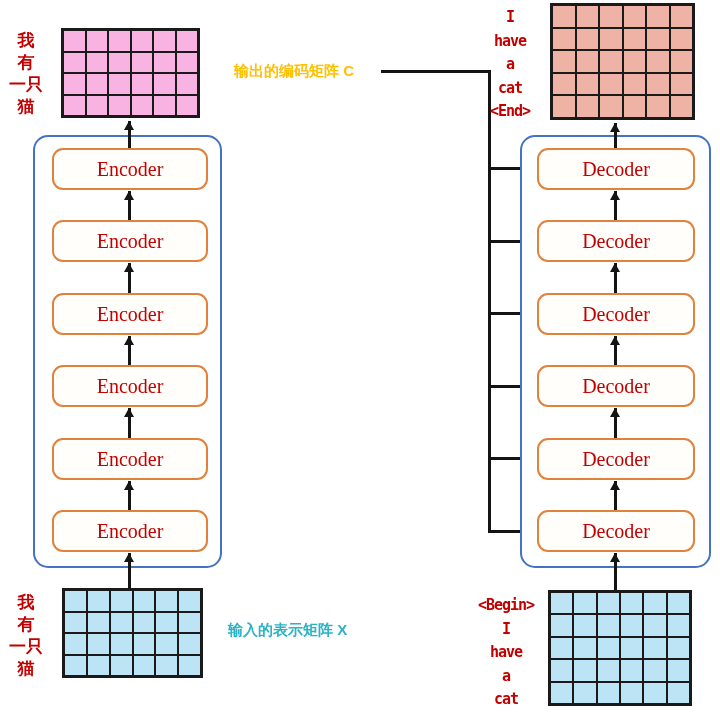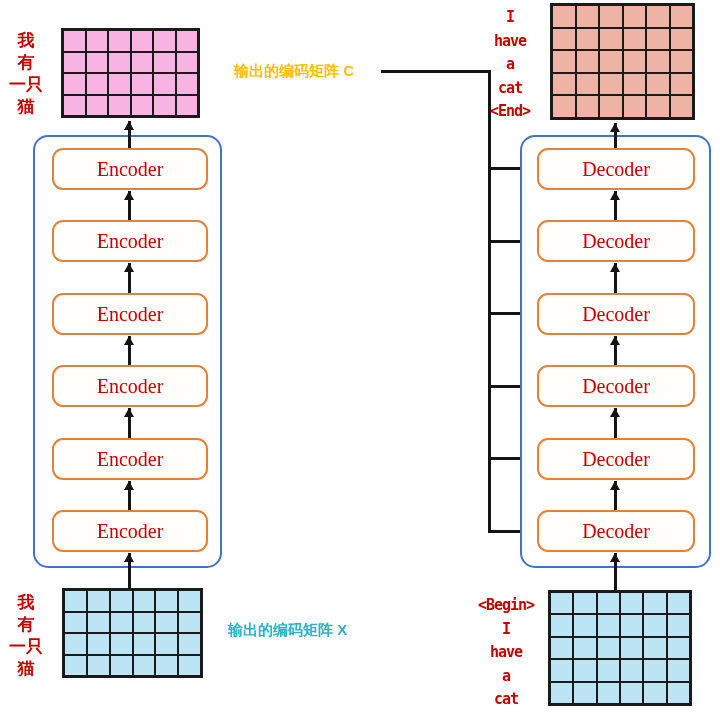--- a/index.html
+++ b/index.html
@@ -142,21 +142,21 @@
       <div class="cell" style="background: rgb(188, 228, 245);"></div>
       <div class="cell" style="background: rgb(188, 228, 245);"></div>
       <div class="cell" style="background: rgb(188, 228, 245);"></div>
       <div class="cell" style="background: rgb(188, 228, 245);"></div>
       <div class="cell" style="background: rgb(188, 228, 245);"></div>
       <div class="cell" style="background: rgb(188, 228, 245);"></div>
       <div class="cell" style="background: rgb(188, 228, 245);"></div>
       <div class="cell" style="background: rgb(188, 228, 245);"></div>
       <div class="cell" style="background: rgb(188, 228, 245);"></div>
     </div>
-  <div class="float-label" id="label-x" style="left:228px;top:621px;">输出的编码矩阵 X</div>
+  <div class="float-label" id="label-x" style="left:228px;top:621px;">输入的表示矩阵 X</div>
 
   <div class="token-col en-col" style="left:478px;top:6px;width:64px;">
     <div>I</div>
     <div>have</div>
     <div>a</div>
     <div>cat</div>
     <div>&lt;End&gt;</div>
   </div>
   <div class="matrix" style="left: 550px; top: 3px; width: 145px; height: 117px; grid-template-columns: repeat(6, 1fr); grid-template-rows: repeat(5, 1fr);">
       <div class="cell" style="background: rgb(239, 179, 165);"></div>

